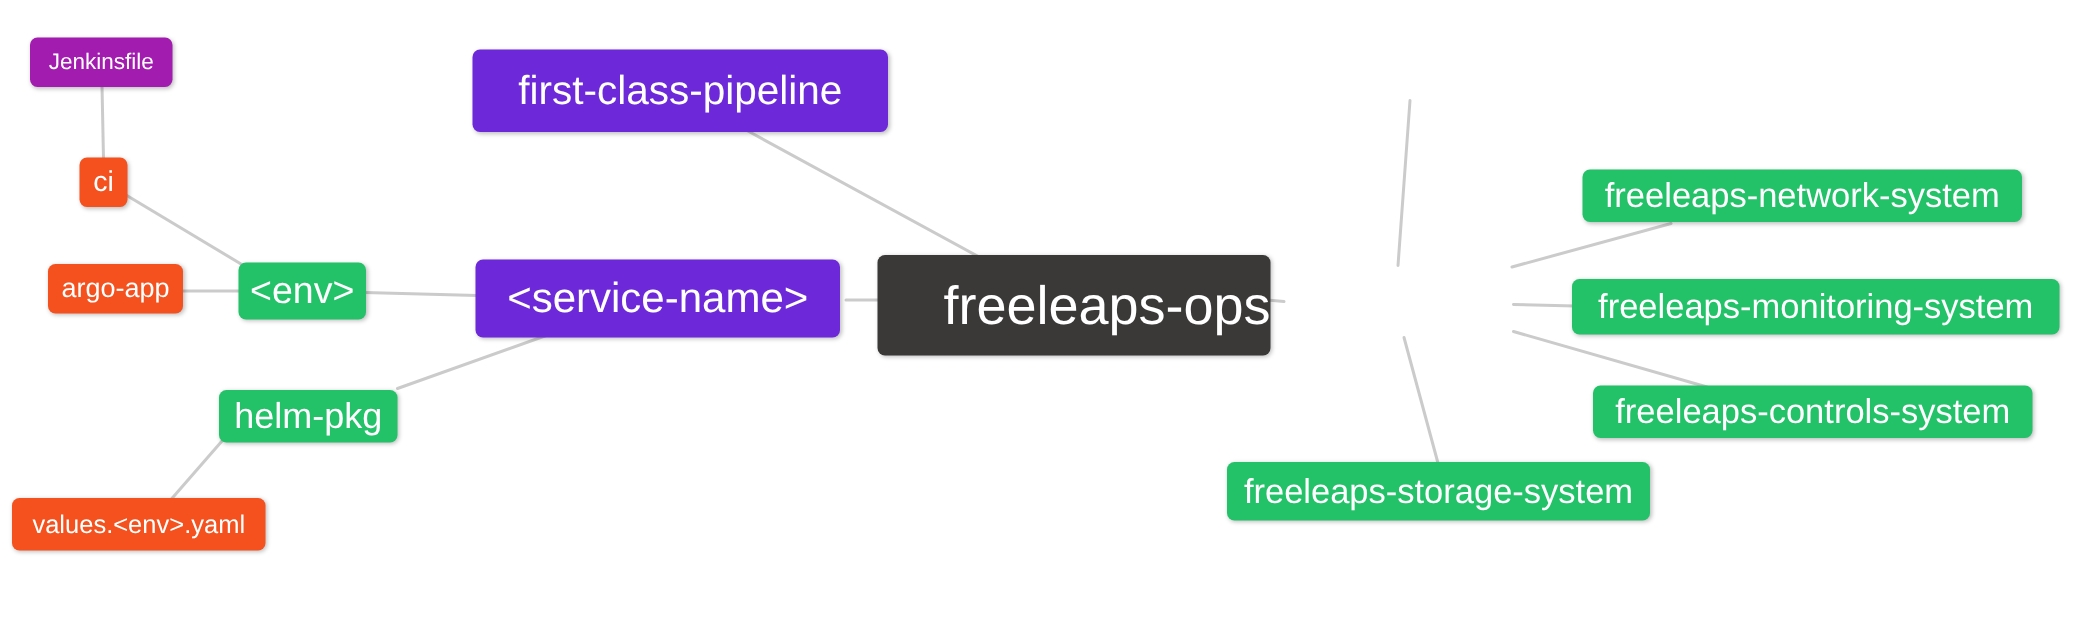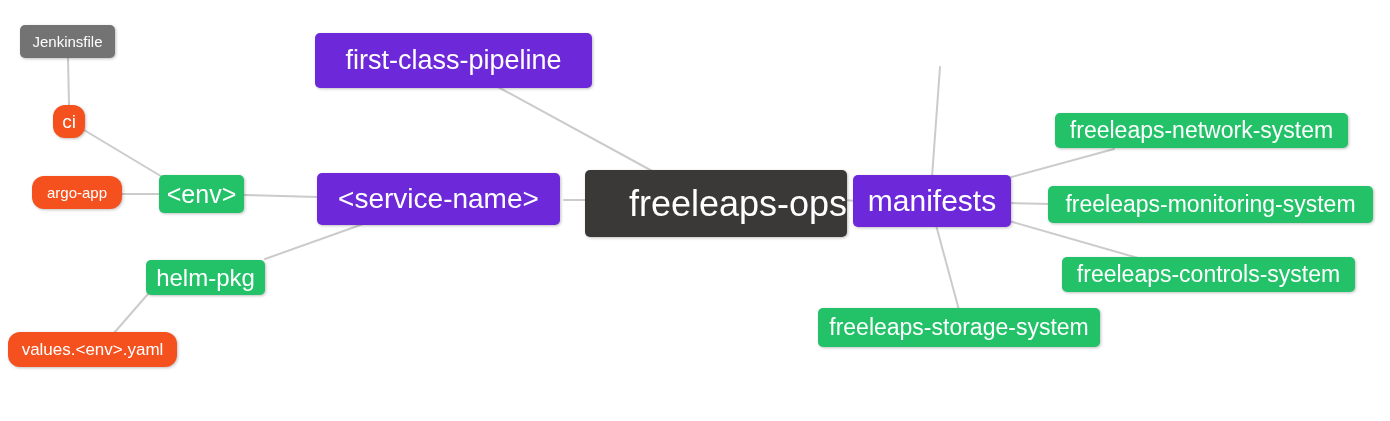--- a/index.html
+++ b/index.html
@@ -32,22 +32,22 @@
     border-radius: 5px;
     box-shadow: 1px 1px 3px rgba(0,0,0,0.25);
     white-space: nowrap;
     cursor: default;
     box-sizing: border-box;
   }
   .node span { display: inline-block; }
   .dark  { background: #3b3838; padding-left: 44px; }
   .blue  { background: #6d28d9; }
   .green { background: #23c269; }
-  .red   { background: #f4511e; border-radius: 12px; }
-  .amber { background: #737373; }
+  .red   { background: #f4511e; }
+  .amber { background: #a21caf; }
 </style>
 </head>
 <body>
 
 <div class="canvas">
 
   <svg class="edges" viewBox="0 0 1390 421" xmlns="http://www.w3.org/2000/svg">
     <g stroke="#cbcbcb" stroke-width="2" stroke-linecap="round" fill="none">
       <line x1="68" y1="57" x2="69" y2="106"></line>
       <line x1="84" y1="130" x2="164" y2="178"></line>
@@ -67,21 +67,21 @@
   </svg>
 
   <div class="node amber" style="left:20px; top:25px; width:95px; height:33px; font-size:15px;">
     <span>Jenkinsfile</span>
   </div>
 
   <div class="node red" style="left:53px; top:105px; width:32px; height:33px; font-size:19px;">
     <span>ci</span>
   </div>
 
-  <div class="node red" style="left:32px; top:176px; width:90px; height:33px; font-size:15px;">
+  <div class="node red" style="left:32px; top:176px; width:90px; height:33px; font-size:18px;">
     <span>argo-app</span>
   </div>
 
   <div class="node green" style="left:159px; top:175px; width:85px; height:38px; font-size:25px;">
     <span>&lt;env&gt;</span>
   </div>
 
   <div class="node green" style="left:146px; top:260px; width:119px; height:35px; font-size:24px;">
     <span>helm-pkg</span>
   </div>
@@ -95,23 +95,20 @@
   </div>
 
   <div class="node blue" style="left:317px; top:173px; width:243px; height:52px; font-size:28px;">
     <span>&lt;service-name&gt;</span>
   </div>
 
   <div class="node dark" style="left:585px; top:170px; width:262px; height:67px; font-size:36px;">
     <span>freeleaps-ops</span>
   </div>
 
-  <div class="node blue" style="left:853px; top:175px; width:158px; height:52px; font-size:30px;">
-    <span>manifests</span>
-  </div>
 
 
   <div class="node green" style="left:1055px; top:113px; width:293px; height:35px; font-size:23px;">
     <span>freeleaps-network-system</span>
   </div>
 
   <div class="node green" style="left:1048px; top:186px; width:325px; height:37px; font-size:23px;justify-content:center;">
     <span>freeleaps-monitoring-system</span>
   </div>
 

